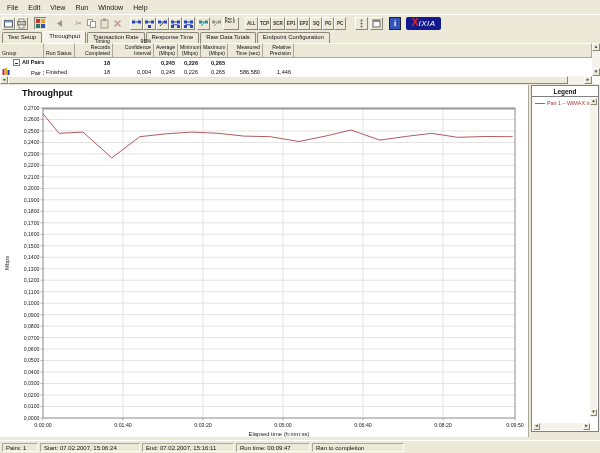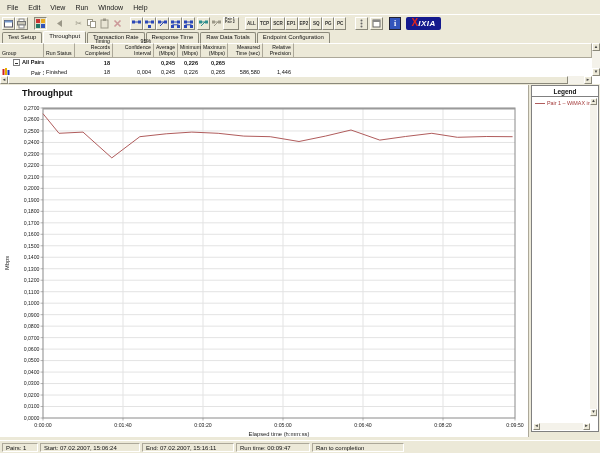--- a/index.html
+++ b/index.html
@@ -20,21 +20,21 @@
   .tb-txt { height:13px; min-width:12px; padding:0 1px; font-size:4.6px; font-weight:bold; color:#333;
     display:flex; align-items:center; justify-content:center; background:#ece9d8;
     border-top:1px solid #fff; border-left:1px solid #fff; border-right:1px solid #8a887a; border-bottom:1px solid #8a887a; flex:0 0 auto;}
   #pair-filter-btn { height:13px; width:16px; font-size:3.6px; line-height:1.1; font-weight:bold; color:#333; text-align:left; padding-left:1px;
     background:#ece9d8; border-top:1px solid #fff; border-left:1px solid #fff; border-right:1px solid #8a887a; border-bottom:1px solid #8a887a; flex:0 0 auto;}
   #info-btn { width:12px; height:13px; background:#3355bb; color:#fff; font-size:8px; font-weight:bold;
     font-family:"Liberation Serif", serif; display:flex; align-items:center; justify-content:center;
     border:1px solid #223; flex:0 0 auto;}
   #logo { width:35px; height:13px; border-radius:2px; display:flex; align-items:center; justify-content:center; flex:0 0 auto; }
   #logo .lx { font-size:10px; font-weight:bold; line-height:10px; }
-  #logo .lt { font-size:8px; font-weight:bold; letter-spacing:0.5px; font-style:italic; }
+  #logo .lt { font-size:8px; font-weight:normal; letter-spacing:0.5px; font-style:italic; }
 
   
   #tabbar { left:0; top:31px; width:600px; height:12px; display:flex; align-items:flex-end; padding-left:2px; background:#ece9d8; }
   .tab { font-size:6px; color:#111; padding:1px 5px 1px 5px; height:11px; background:#ece9d8;
     border:1px solid #8a887a; border-bottom:none; border-top-left-radius:2px; border-top-right-radius:2px; margin-right:1px; }
   .tab.active { height:12px; font-weight:normal; background:#f4f2e8; border-top:1px solid #fff; border-left:1px solid #fff; position:relative; z-index:2; }
 
   
   #tableview { left:0; top:43px; width:600px; height:41px; background:#fff; }
   #thead { position:absolute; left:0; top:0; height:15px; width:592px; display:flex; }

